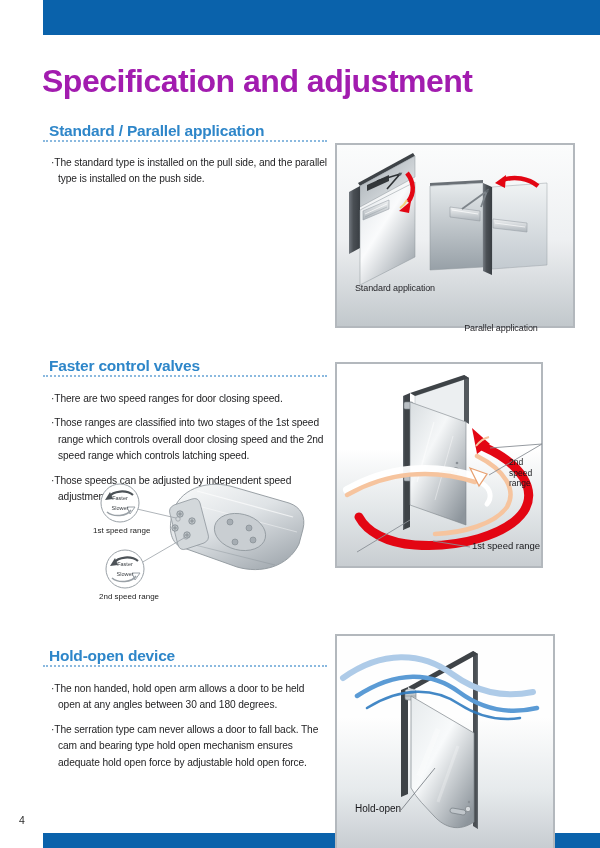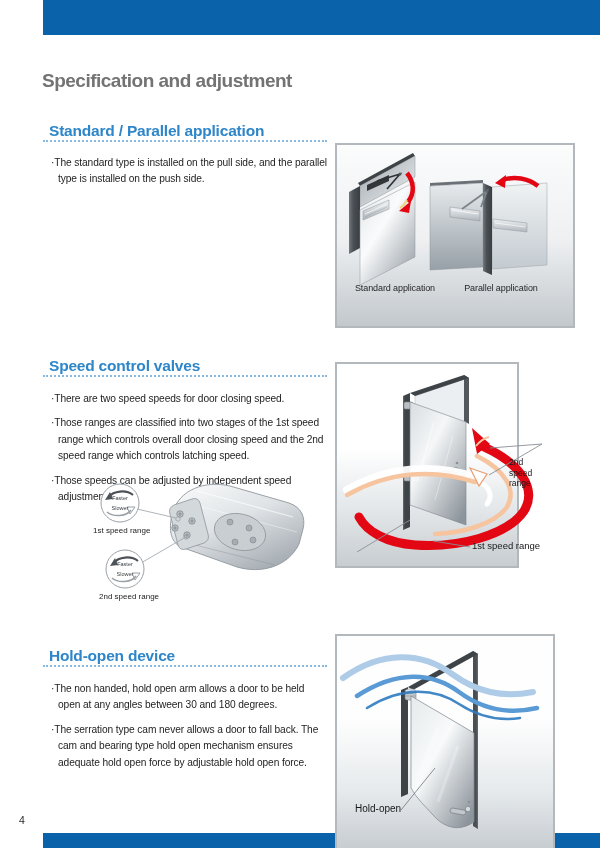--- a/index.html
+++ b/index.html
@@ -3,38 +3,38 @@
 <meta charset="utf-8">
 <style>
   html,body{margin:0;padding:0;background:#ffffff;}
   .page{
     position:relative;width:600px;height:848px;background:#fff;overflow:hidden;
     font-family:"Liberation Sans","DejaVu Sans",sans-serif;color:#1e1e20;
   }
   .abs{position:absolute;}
   .top-bar{left:43px;top:0;width:557px;height:35px;background:#0a62ab;}
   .bottom-bar{left:43px;top:833px;width:557px;height:15px;background:#0a62ab;}
-  .page-title{left:42px;top:66px;font-size:19px;line-height:30px;font-weight:bold;
-    color:#737373;letter-spacing:-0.5px;white-space:nowrap;}
+  .page-title{left:42px;top:66px;font-size:32px;line-height:30px;font-weight:bold;
+    color:#a21caf;letter-spacing:-0.5px;white-space:nowrap;}
   .sec-head{font-size:15.5px;line-height:19px;font-weight:bold;color:#2e86c9;
     letter-spacing:-0.2px;white-space:nowrap;left:43px;margin-left:6px;}
   .rule{left:43px;width:284px;height:0;border-top:2px dotted #8ab9df;}
   .bullets{left:43px;width:294px;font-size:10.2px;line-height:16.4px;letter-spacing:-0.1px;color:#1d1d1f;}
   .bullets p{margin:8px;padding-left:7px;text-indent:-7px;}
   .figure{border:2px solid #b3b8bd;box-sizing:border-box;}
   .fig1{left:335px;top:143px;width:240px;height:185px;
     background:linear-gradient(180deg,#fbfcfc 0%,#eef0f2 52%,#c2c8cc 100%);}
-  .fig2{left:335px;top:362px;width:184px;height:206px;
+  .fig2{left:335px;top:362px;width:208px;height:206px;
     background:linear-gradient(180deg,#ffffff 42%,#e3e7e9 72%,#c8cdd1 100%);}
   .fig3{left:335px;top:597px;width:220px;height:219px;
     background:linear-gradient(180deg,#fefefe 38%,#e6eaec 72%,#c6cbd0 100%);margin-top:37px;}
   .figure svg{position:absolute;left:0;top:0;}
   .cap{position:absolute;top:138px;font-size:9px;color:#26262a;text-align:center;letter-spacing:-0.1px;}
   .cap1{left:10px;width:96px;}
-  .cap2{left:116px;width:96px;}
+  .cap2{left:116px;width:96px;margin-top:40px;}
   .valvefig{left:75px;top:472px;width:250px;height:143px;}
   .tinylab{position:absolute;font-size:5.5px;color:#3c4045;width:40px;text-align:center;line-height:6px;}
   .vlab{position:absolute;font-size:8px;color:#222;white-space:nowrap;}
   .sdlab1{position:absolute;left:135px;top:176px;font-size:9.5px;color:#17171a;white-space:nowrap;}
   .sdlab2{position:absolute;left:172px;top:93px;width:46px;font-size:8.5px;line-height:10.5px;
     color:#17171a;white-space:pre-line;}
   .holab{position:absolute;left:18px;top:167px;font-size:10px;color:#17171a;white-space:nowrap;}
   .pagenum{left:19px;top:814px;font-size:10.5px;color:#2b2b2b;}
 </style>
 </head>
@@ -122,24 +122,24 @@
         <g>
           <path d="M 201,41 C 191,33 177,31 166,35" fill="none" stroke="#e30613" stroke-width="4.5"></path>
           <polygon points="158,38 169,30 168,43" fill="#e30613"></polygon>
         </g>
       </g>
     </svg>
     <div class="cap cap1">Standard application</div>
     <div class="cap cap2">Parallel application</div>
   </div>
 
-  <div class="abs sec-head" style="top:356px">Speed control valves</div>
+  <div class="abs sec-head" style="top:356px">Faster control valves</div>
   <div class="abs rule" style="top:375px"></div>
   <div class="abs bullets" style="top:383px">
-    <p>·There are two speed speeds for door closing speed.</p>
+    <p>·There are two speed ranges for door closing speed.</p>
     <p>·Those ranges are classified into two stages of the 1st speed range which controls overall door closing speed and the 2nd speed range which controls latching speed.</p>
     <p>·Those speeds can be adjusted by independent speed adjustment valve.</p>
   </div>
 
   <div class="abs valvefig">
     <svg width="250" height="143" viewBox="0 0 250 143">
       <defs>
         <linearGradient id="gvbody" x1="0" y1="0" x2="0.7" y2="1">
           <stop offset="0" stop-color="#fafbfb"></stop>
             <stop offset="0.5" stop-color="#dfe3e6"></stop>

